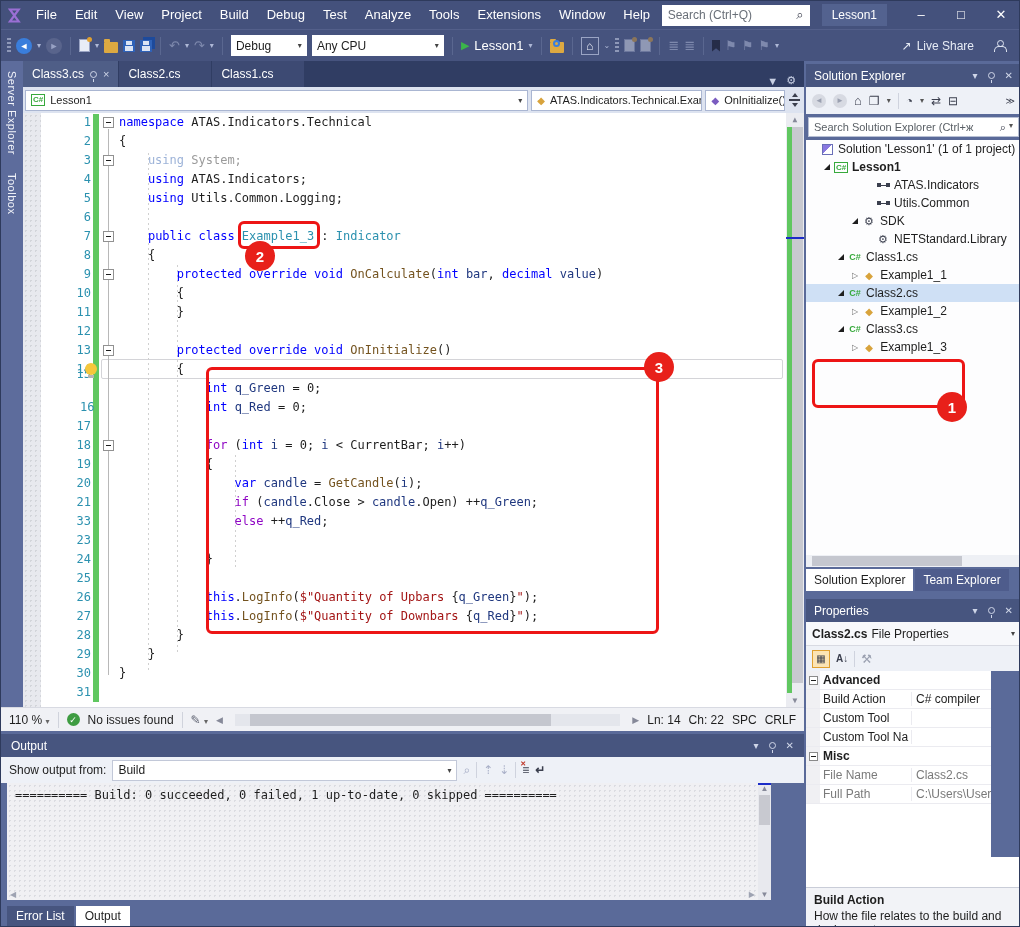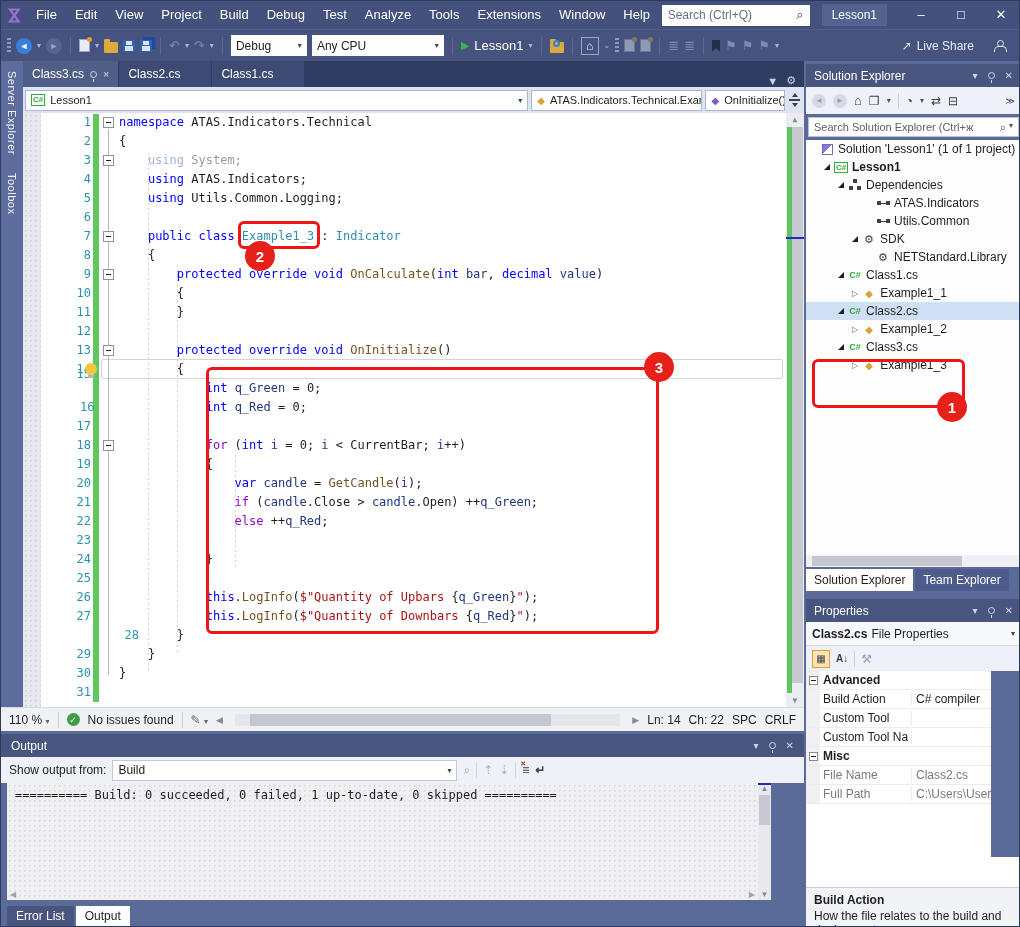--- a/index.html
+++ b/index.html
@@ -352,27 +352,27 @@
         <div class="lnum" style="top: 209px;">12</div>
         <div class="lnum" style="top: 228px;">13</div>
         <div class="lnum" style="top: 247px;">14</div>
         <div class="lnum" style="top: 252px; text-align: right;">15</div>
         <div class="lnum" style="top: 285px; padding-left: 39px;">16</div>
         <div class="lnum" style="top: 304px;">17</div>
         <div class="lnum" style="top: 323px;">18</div>
         <div class="lnum" style="top: 342px;">19</div>
         <div class="lnum" style="top: 361px;">20</div>
         <div class="lnum" style="top: 380px;">21</div>
-        <div class="lnum" style="top: 399px;">22</div>
+        <div class="lnum" style="top: 399px;">33</div>
         <div class="lnum" style="top: 418px;">23</div>
         <div class="lnum" style="top: 437px;">24</div>
         <div class="lnum" style="top: 456px;">25</div>
         <div class="lnum" style="top: 475px;">26</div>
         <div class="lnum" style="top: 494px;">27</div>
-        <div class="lnum" style="top: 513px; margin-left: 48px;">28</div>
+        <div class="lnum" style="top: 513px;">28</div>
         <div class="lnum" style="top: 532px;">29</div>
         <div class="lnum" style="top: 551px;">30</div>
         <div class="lnum" style="top: 570px;">31</div>
       </div>
     <div id="fold-boxes">
         <div class="fold" style="top: 4px;"></div>
         <div class="fold" style="top: 42px;"></div>
         <div class="fold" style="top: 118px;"></div>
         <div class="fold" style="top: 156px;"></div>
         <div class="fold" style="top: 232px;"></div>
@@ -516,27 +516,20 @@
           </span>
           <span>Solution 'Lesson1' (1 of 1 project)</span>
         </div>
         <div class="trow" style="padding-left: 18px;">
           <span class="arrow-exp"></span>
           <span class="ticon">
             <span class="i-proj">C#</span>
           </span>
           <span style="font-weight: bold;">Lesson1</span>
         </div>
-        <div class="trow" style="padding-left: 32px;">
-          <span class="arrow-exp"></span>
-          <span class="ticon">
-            <span class="i-dep"></span>
-          </span>
-          <span>Dependencies</span>
-        </div>
         <div class="trow" style="padding-left: 60px;">
           <span class="arrow-none"></span>
           <span class="ticon">
             <span class="i-asm"></span>
           </span>
           <span>ATAS.Indicators</span>
         </div>
         <div class="trow" style="padding-left: 60px;">
           <span class="arrow-none"></span>
           <span class="ticon">

